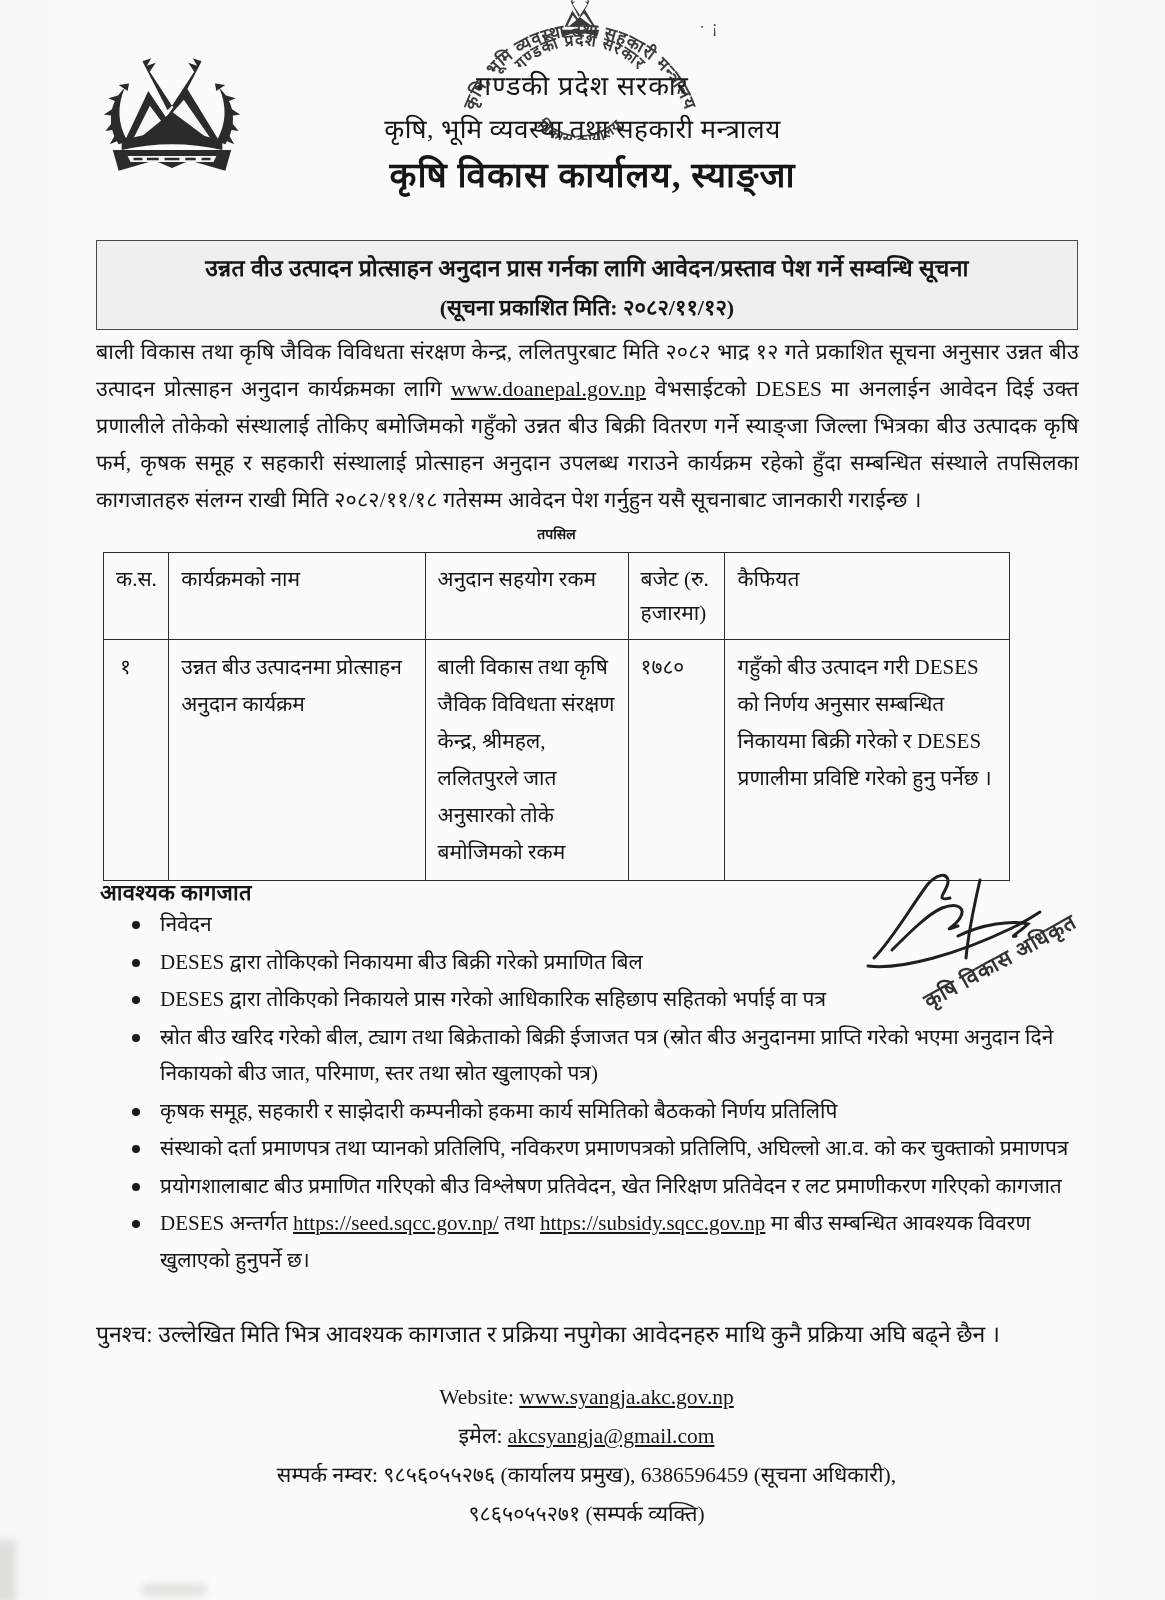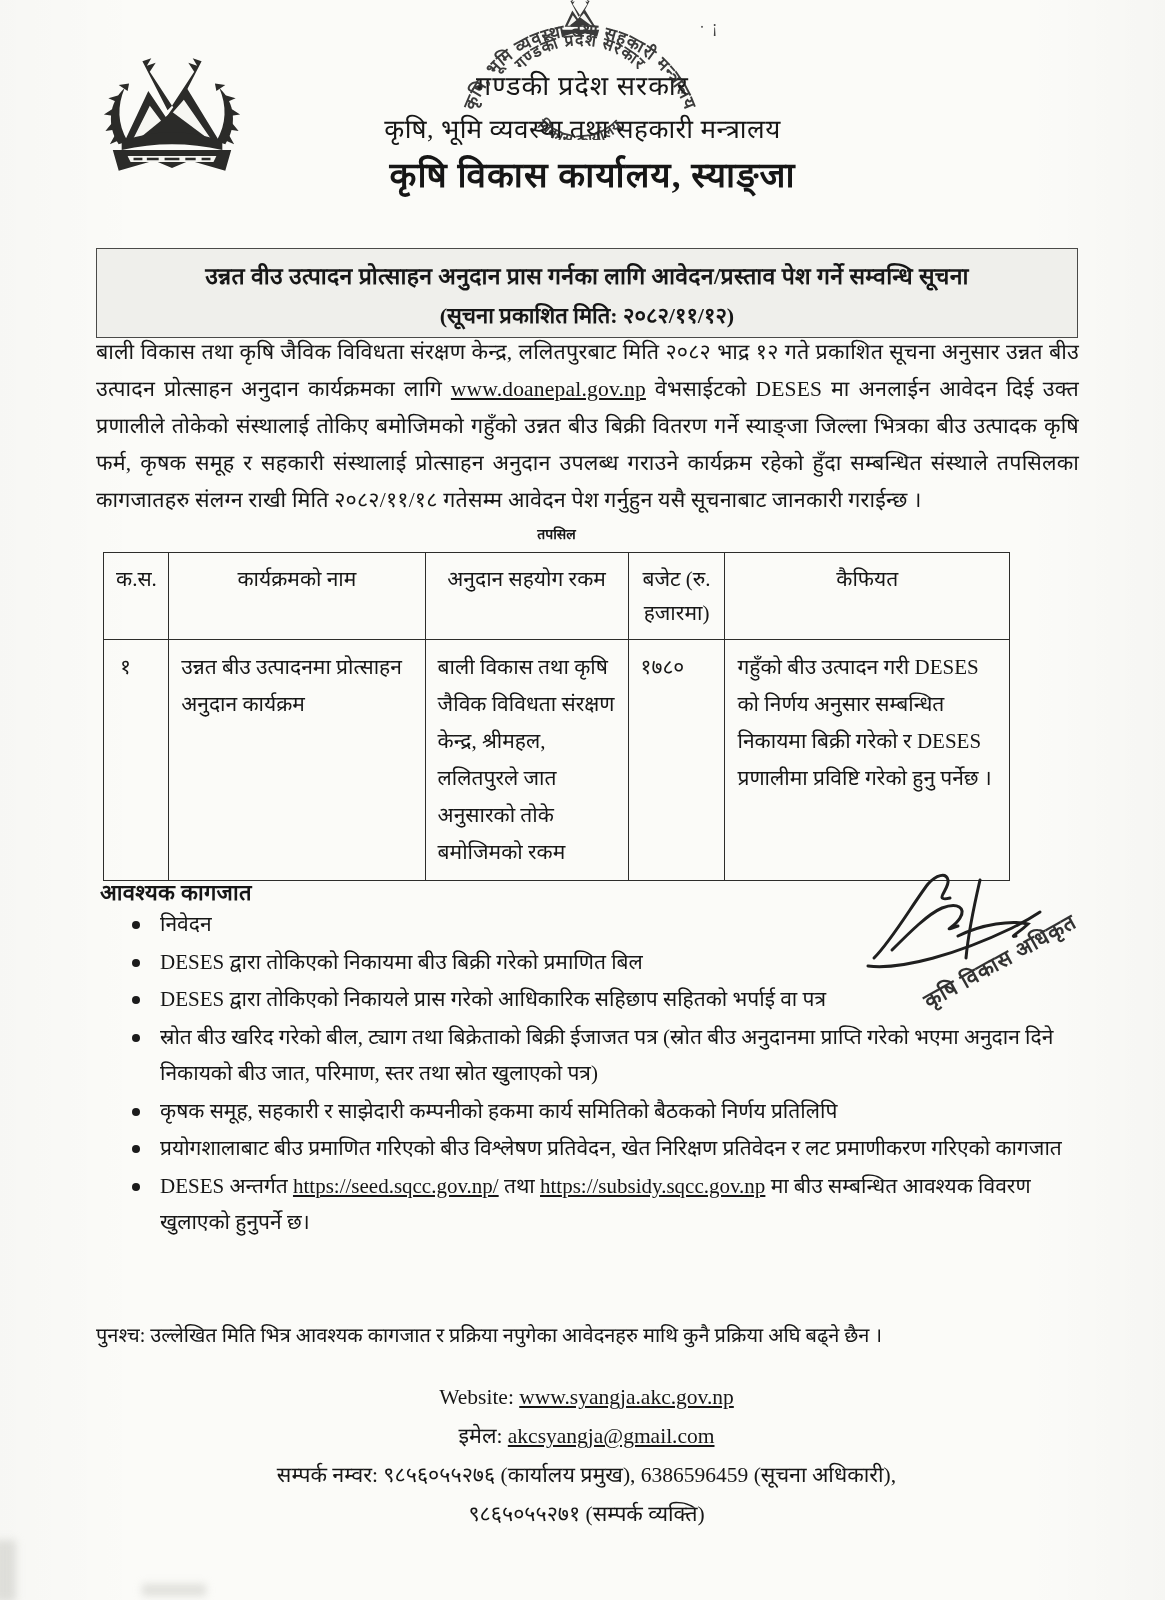--- a/index.html
+++ b/index.html
@@ -16,21 +16,21 @@
   .emblem { position:absolute; left:98px; top:52px; }
   .hdr-text { position:absolute; left:0; top:66px; width:100%; text-align:center; }
   .hdr-govt   { font-size:27px; letter-spacing:1px; }
   .hdr-min    { font-size:26px; margin-top:7px; letter-spacing:0.5px; }
   .hdr-office { font-size:35px; font-weight:bold; margin-top:4px; letter-spacing:1px;padding-left:20px; }
   .stamp { position:absolute; left:440px; top:-10px; opacity:0.92; }
   .stamp text { fill:#2a2a2a; font-family:"Liberation Serif",serif; font-weight:bold; }
   .artifact-dots { position:absolute; left:700px; top:18px; font-size:16px; color:#444; letter-spacing:2px; }
   
   .title-box {
-    position:absolute; left:96px; top:248px; width:982px; min-height:82px;
+    position:absolute; left:96px; top:240px; width:982px; min-height:82px;
     border:1.6px solid #4a4a48;
     background:linear-gradient(180deg,#ececе8 0%, #efefeb 30%, #f5f5f1 100%);
     background-color:#efefeb;
     text-align:center; padding:10px 8px 8px;
   }
   .title-line1 { font-size:23px; font-weight:600; letter-spacing:0.3px; }
   .title-line2 { font-size:22px; font-weight:600; margin-top:8px; }
   
   .body-para {
     position:absolute; left:96px; top:334px; width:983px;
@@ -38,36 +38,36 @@
   }
   .link { color:#161616; text-decoration:underline; cursor:pointer; }
   
   .tapsil-wrap { position:absolute; left:103px; top:524px; width:907px; }
   .tapsil-caption { text-align:center; font-size:14px; font-weight:bold; margin-bottom:9px; }
   table.detail { width:100%; border-collapse:collapse; table-layout:fixed; }
   table.detail th, table.detail td {
     border:1.7px solid #2d2d2b; vertical-align:top; text-align:left;
     padding:9px 12px; font-size:21px; line-height:37px; font-weight:normal;
   }
-  table.detail th { line-height:34px;text-align:center; }
+  table.detail th { line-height:34px; }
   table.detail td.num { padding-left:16px; }
   
   .docs { position:absolute; left:100px; top:876px; width:980px; }
   .docs-heading { font-size:22px; font-weight:bold; letter-spacing:0.3px; }
   ul.doc-list { list-style:none; }
   ul.doc-list li {
     position:relative; padding-left:60px; font-size:21px; line-height:36.5px;
     margin-bottom:1px; text-align:left;
   }
   ul.doc-list li::before {
     content:""; position:absolute; left:32px; top:15px;
     width:8px; height:8px; border-radius:50%; background:#1b1b1b;
   }
   
-  .postscript { position:absolute; left:96px; top:1318px; width:983px; font-size:20px; line-height:34px; }
+  .postscript { position:absolute; left:96px; top:1318px; width:983px; font-size:23px; line-height:34px; }
   
   .footer { position:absolute; left:4px; top:1378px; width:100%; text-align:center; font-size:21.5px; line-height:39px; }
   .footer .en { font-family:"Liberation Serif",serif; }
   
   .signature { position:absolute; left:862px; top:862px; pointer-events:none; }
   .officer-stamp {
     position:absolute; left:925px; top:988px; width:330px;
     transform:rotate(-29deg); transform-origin:left center;
     font-size:21px; font-weight:bold; color:#1d1d1d; letter-spacing:1px; opacity:0.9;
   }
@@ -181,20 +181,21 @@
   </div>
 
   <div class="docs">
     <div class="docs-heading">आवश्यक कागजात</div>
     <ul class="doc-list">
       <li>निवेदन</li>
       <li>DESES द्वारा तोकिएको निकायमा बीउ बिक्री गरेको प्रमाणित बिल</li>
       <li>DESES द्वारा तोकिएको निकायले प्रास गरेको आधिकारिक सहिछाप सहितको भर्पाई वा पत्र</li>
       <li>स्रोत बीउ खरिद गरेको बील, ट्याग तथा बिक्रेताको बिक्री ईजाजत पत्र (स्रोत बीउ अनुदानमा प्राप्ति गरेको भएमा अनुदान दिने निकायको बीउ जात, परिमाण, स्तर तथा स्रोत खुलाएको पत्र)</li>
       <li>कृषक समूह, सहकारी र साझेदारी कम्पनीको हकमा कार्य समितिको बैठकको निर्णय प्रतिलिपि</li>
+      <li>संस्थाको दर्ता प्रमाणपत्र तथा प्यानको प्रतिलिपि, नविकरण प्रमाणपत्रको प्रतिलिपि, अघिल्लो आ.व. को कर चुक्ताको प्रमाणपत्र</li>
       <li>प्रयोगशालाबाट बीउ प्रमाणित गरिएको बीउ विश्लेषण प्रतिवेदन, खेत निरिक्षण प्रतिवेदन र लट प्रमाणीकरण गरिएको कागजात</li>
       <li><span>DESES अन्तर्गत </span><a class="link">https://seed.sqcc.gov.np/</a><span> तथा </span><a class="link">https://subsidy.sqcc.gov.np</a><span> मा बीउ सम्बन्धित आवश्यक विवरण खुलाएको हुनुपर्ने छ।</span></li>
     </ul>
   </div>
 
   <svg class="signature" width="210" height="130" viewBox="0 0 210 130">
     <g fill="none" stroke="#1f1f1f" stroke-width="3" stroke-linecap="round">
       <path d="M12 96 C30 78 52 40 66 22 C74 13 84 10 86 18 C88 27 70 40 88 36"></path>
       <path d="M30 88 C48 70 66 52 80 46 C96 40 104 46 98 56 C92 66 78 70 96 64"></path>
       <path d="M6 104 C40 108 96 92 150 66 C164 59 172 54 178 50"></path>

